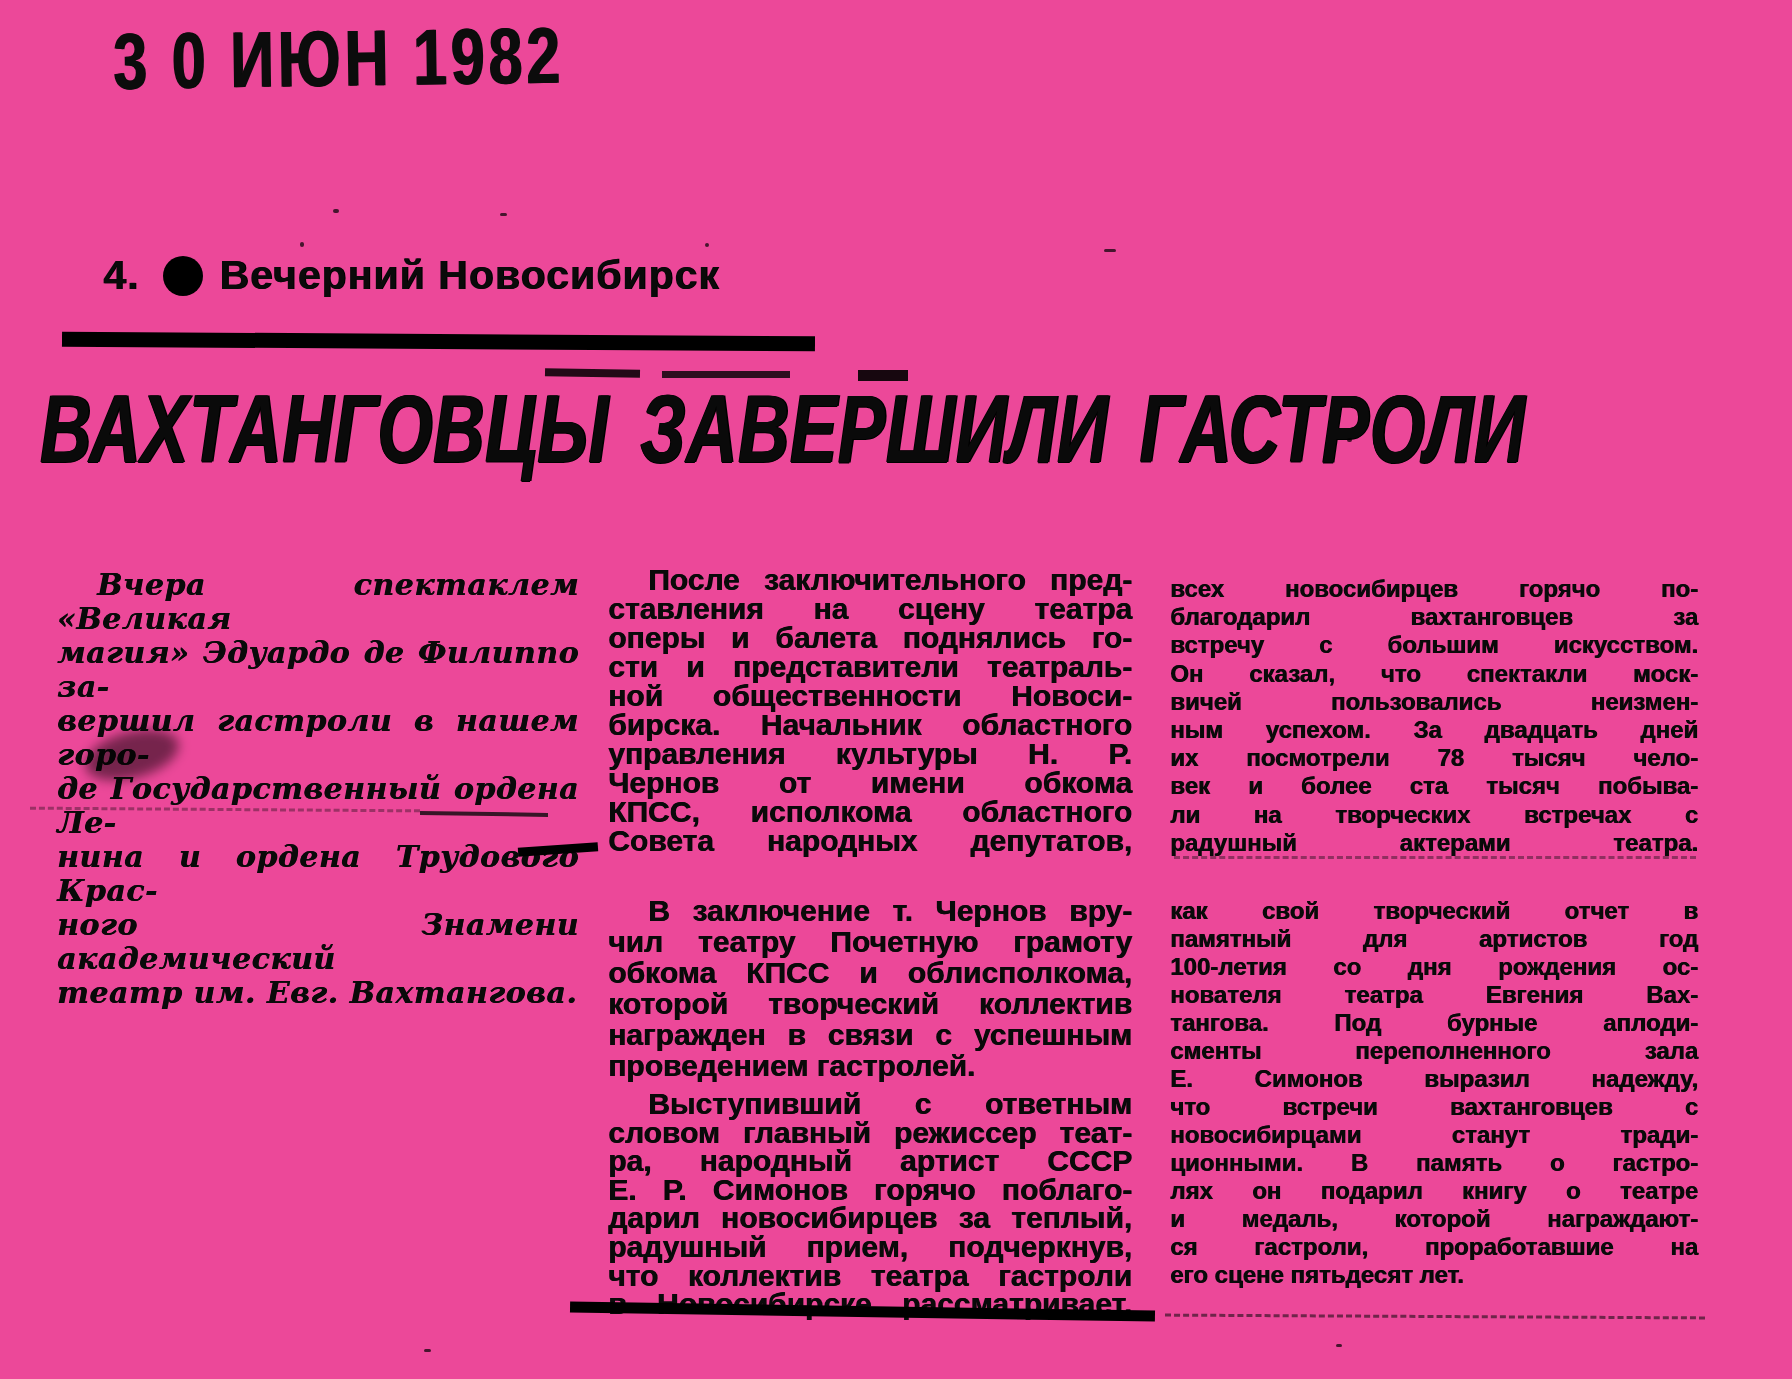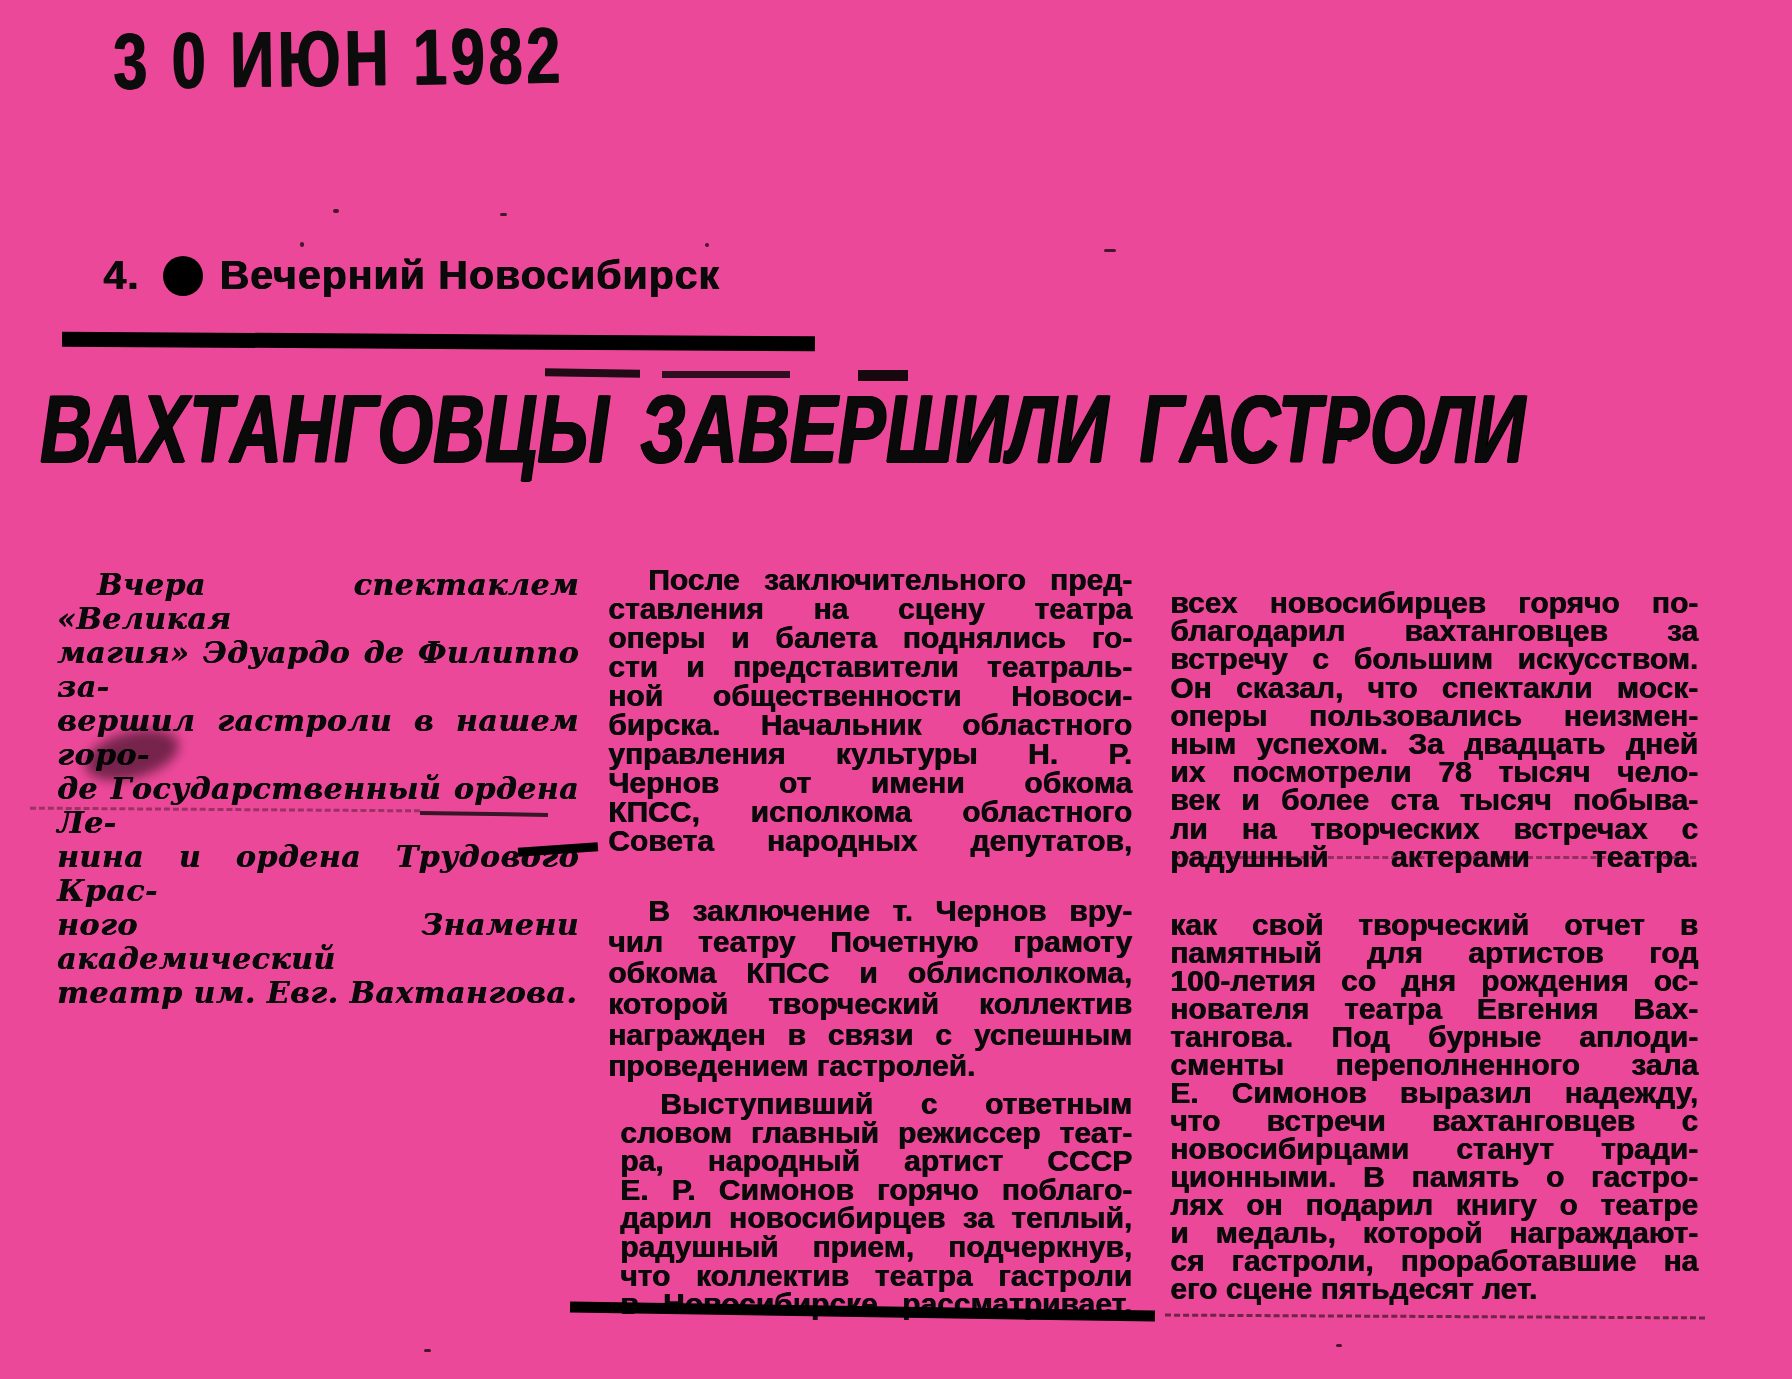--- a/index.html
+++ b/index.html
@@ -35,24 +35,24 @@
   .tl.ind{text-indent:40px;}
 
   .col-left{left:28px;top:568px;width:522px;font-family:"DejaVu Serif","Liberation Serif",serif;
             font-style:italic;font-weight:bold;font-size:30px;margin-left:29px;}
   .col-left .tl{line-height:34px;letter-spacing:0.5px;text-shadow:0.4px 0 currentColor;}
 
   .col-mid{left:608px;top:565px;width:524px;font-size:30px;}
   .col-mid .p1 .tl{line-height:29px;}
   .col-mid .p2{margin-top:40px;}
   .col-mid .p2 .tl{line-height:31px;}
-  .col-mid .p3{margin-top:9px;margin-left:12px;}
+  .col-mid .p3{margin-top:9px;}
   .col-mid .p3 .tl{line-height:28.6px;}
 
-  .col-right{left:1170px;top:589px;width:528px;font-size:30px;}
+  .col-right{left:1170px;top:575px;width:528px;font-size:24px;}
   .col-right .p1 .tl{line-height:28.2px;}
   .col-right .p2{margin-top:40px;}
   .col-right .p2 .tl{line-height:28px;}
 
   
   .rule-left-dashed{position:absolute;left:30px;top:808px;width:390px;
                     border-top:3px dashed rgba(10,10,10,.35);transform:rotate(0.4deg);}
   .rule-left-solid{position:absolute;left:420px;top:812px;width:128px;height:4px;
                    background:rgba(10,10,10,.8);transform:rotate(0.8deg);}
   .gutter-dash{position:absolute;left:518px;top:845px;width:80px;height:9px;background:#000;
@@ -147,21 +147,21 @@
   </div>
   <div class="gutter-dash"></div>
   <div class="bottom-bar"></div>
 
   <div class="col col-right">
     <div class="p1">
         <div class="tl">всех новосибирцев горячо по-</div>
         <div class="tl">благодарил вахтанговцев за</div>
         <div class="tl">встречу с большим искусством.</div>
         <div class="tl">Он сказал, что спектакли моск-</div>
-        <div class="tl">оперы пользовались неизмен-</div>
+        <div class="tl">вичей пользовались неизмен-</div>
         <div class="tl">ным успехом. За двадцать дней</div>
         <div class="tl">их посмотрели 78 тысяч чело-</div>
         <div class="tl">век и более ста тысяч побыва-</div>
         <div class="tl">ли на творческих встречах с</div>
         <div class="tl">радушный актерами театра.</div>
       </div>
     <div class="p2">
         <div class="tl">как свой творческий отчет в</div>
         <div class="tl">памятный для артистов год</div>
         <div class="tl">100-летия со дня рождения ос-</div>

